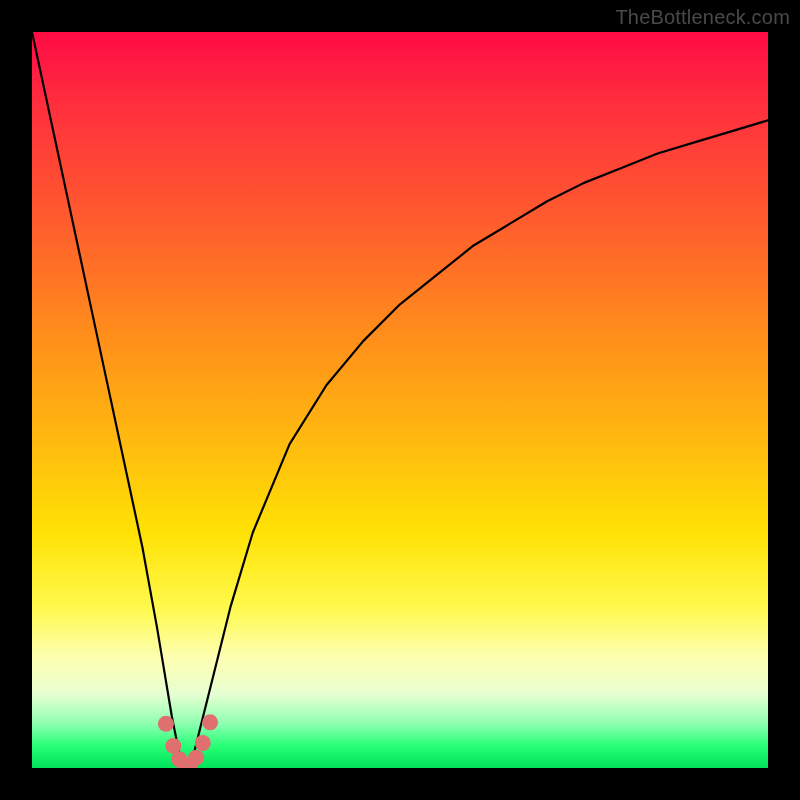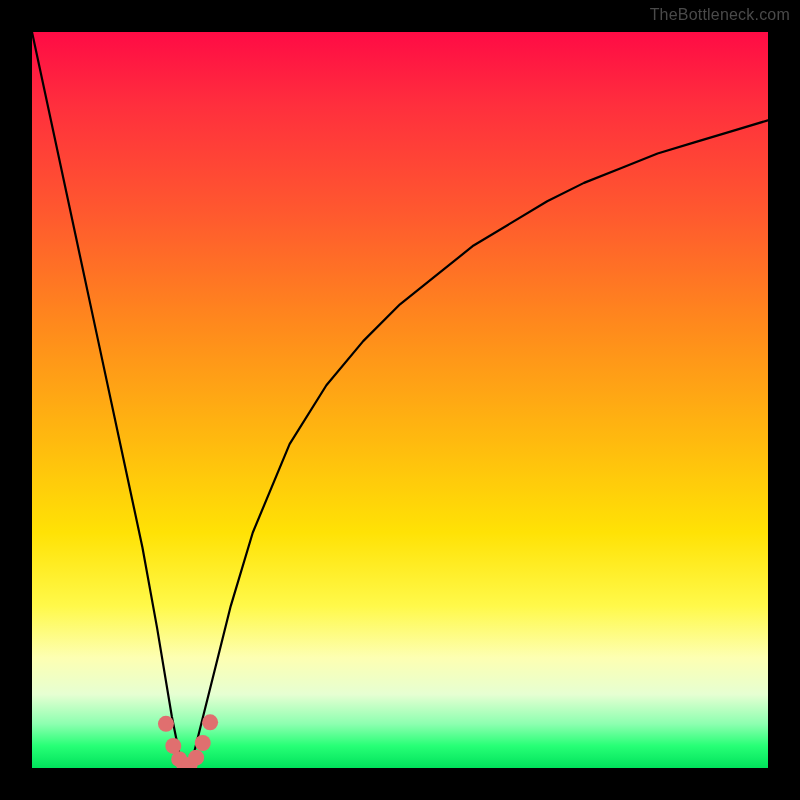--- a/index.html
+++ b/index.html
@@ -41,21 +41,21 @@
       #27ff76 97%,
       #00e25b 100%
     );
     overflow: hidden;
   }
   .watermark {
     position: absolute;
     top: 6px;
     right: 10px;
     color: #4a4a4a;
-    font-size: 16px;
+    font-size: 20px;
     font-weight: 500;
     letter-spacing: 0.2px;
     user-select: none;
   }
   svg.curve {
     position: absolute;
     left: 0;
     top: 0;
     width: 736px;
     height: 736px;

